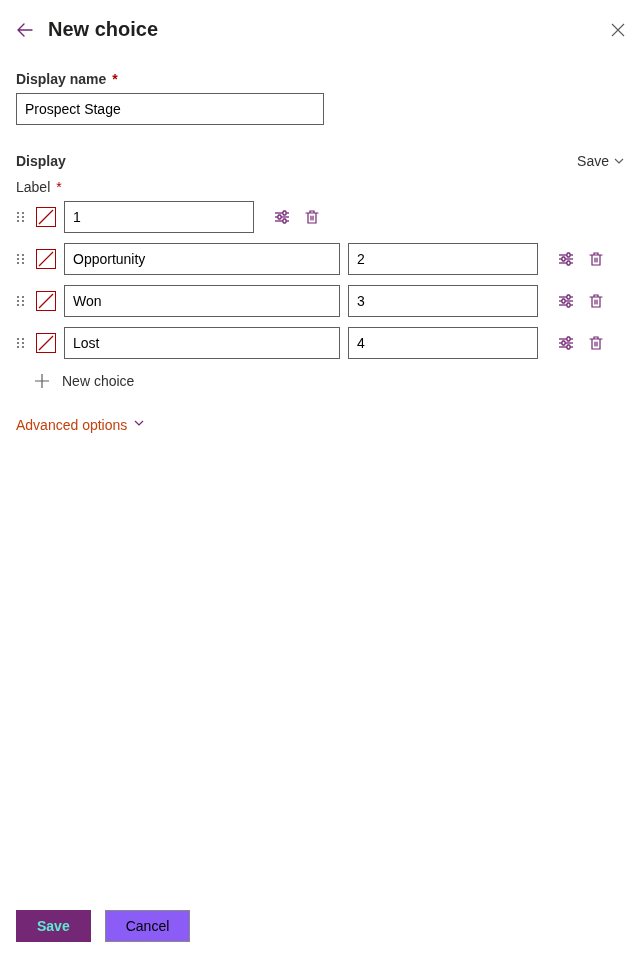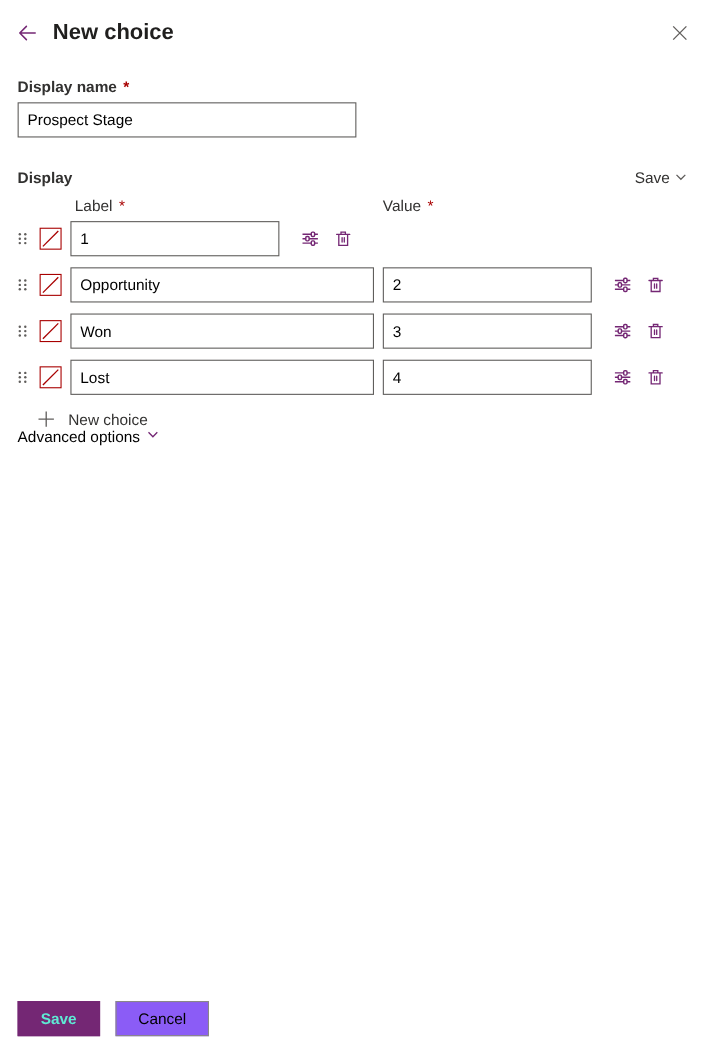--- a/index.html
+++ b/index.html
@@ -59,21 +59,20 @@
       display: flex;
       align-items: center;
       gap: 4px;
       cursor: pointer;
       color: #323130;
       font-size: 14px;
     }
     .columns-header {
       display: flex;
       align-items: center;
-      margin-left: 52px;
       margin-bottom: 6px;
       font-size: 14px;
     }
     .col-label { width: 280px; font-weight: 400; }
     .col-value { width: 190px; font-weight: 400; }
     .choice-row {
       display: flex;
       align-items: center;
       gap: 8px;
       margin-bottom: 10px;
@@ -116,21 +115,22 @@
       gap: 12px;
       margin-top: 14px;
       margin-left: 18px;
       cursor: pointer;
       font-size: 14px;
       color: #323130;
     }
     .advanced-link {
       display: flex;
       gap: 6px;
-      color: #000000;
+      margin-top: 28px;
+      color: #c2410c;
       cursor: pointer;
       font-size: 14px;
     }
     .footer {
       position: absolute;
       bottom: 18px;
       left: 16px;
       display: flex;
       gap: 14px;
     }
@@ -183,23 +183,20 @@
     <span>Save</span>
     <svg width="12" height="12" viewBox="0 0 12 12">
       <path d="M2 4 L6 8 L10 4" stroke="#605e5c" stroke-width="1.2" fill="none"></path>
     </svg>
   </span>
 </div>
 
 <div class="columns-header">
   <span class="col-label">
     <span>Label</span><span class="req"> *</span>
-  </span>
-  <span class="col-value">
-    <span>Value</span><span class="req"> *</span>
   </span>
 </div>
 
 <div id="choice-rows">
     <div class="choice-row">
     <span class="drag-handle">
       <svg width="10" height="14" viewBox="0 0 10 14">
         <circle cx="2" cy="3" r="1.1" fill="#605e5c"></circle>
           <circle cx="7" cy="3" r="1.1" fill="#605e5c"></circle>
         <circle cx="2" cy="7" r="1.1" fill="#605e5c"></circle>

